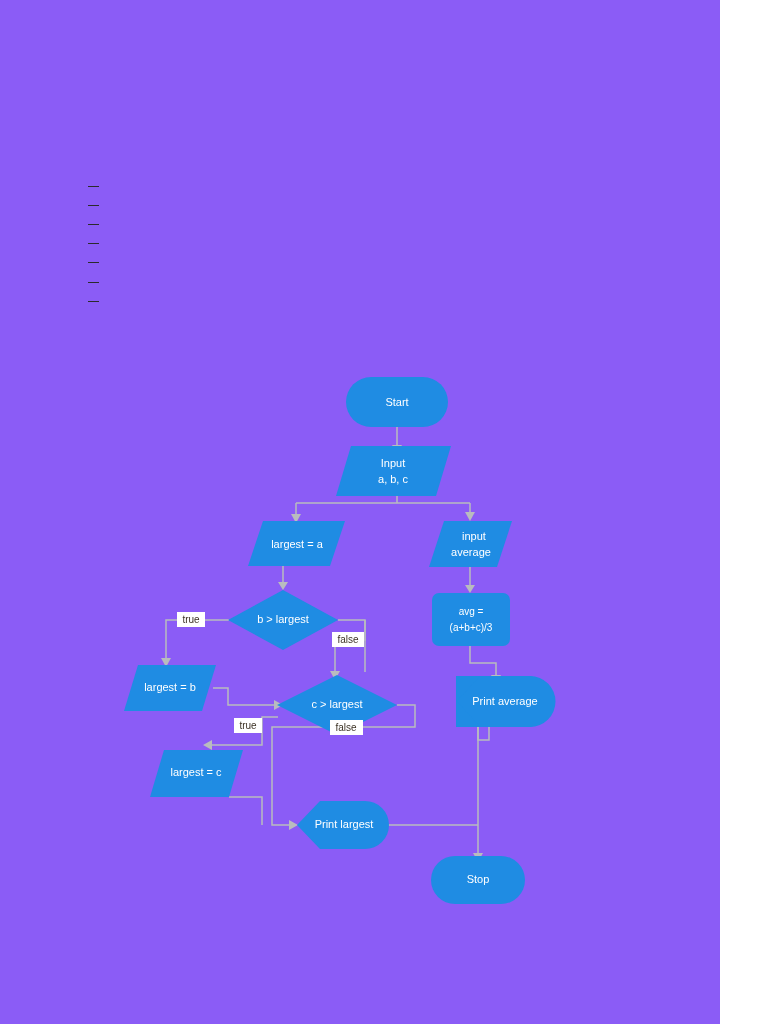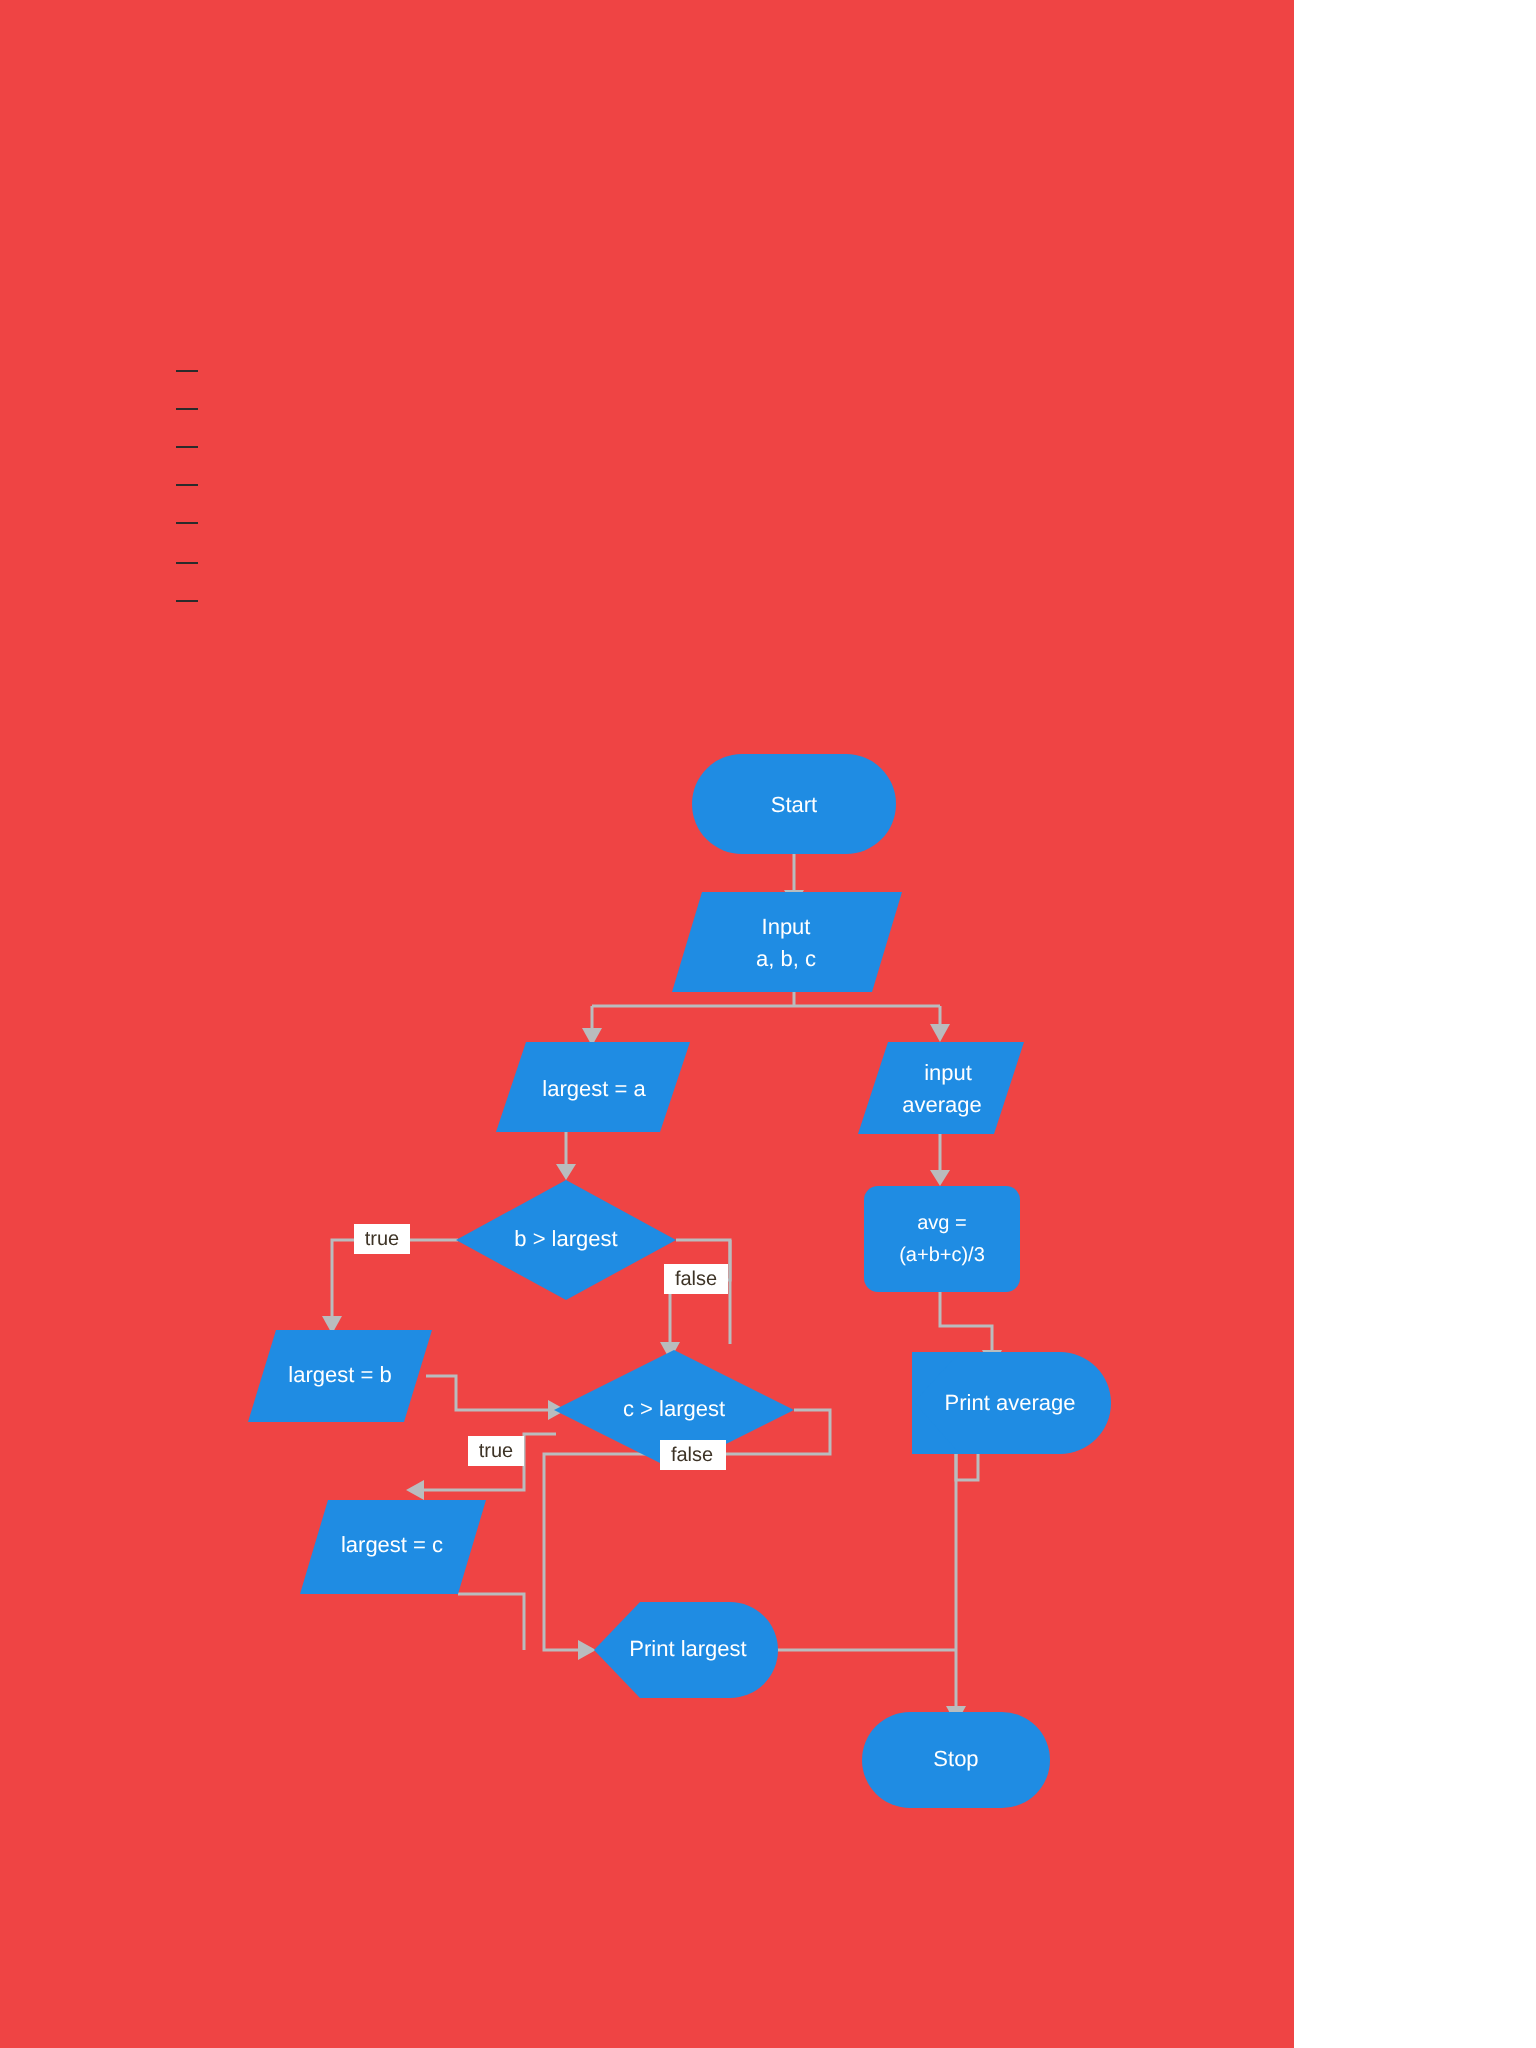--- a/index.html
+++ b/index.html
@@ -10,23 +10,23 @@
   body {
     width: 768px;
     height: 1024px;
     position: relative;
     overflow: hidden;
     font-family: "Liberation Sans", sans-serif;
   }
   #page {
     position: absolute;
     left: 0; top: 0;
-    width: 647px;
+    width: 720px;
     height: 1024px;
-    background: #ef4444;
+    background: #8b5cf6;
   }
   
   #dash-list {
     position: absolute;
     left: 88px;
     top: 176px;
     width: 60px;
   }
   .dash-item {
     height: 19.2px;

